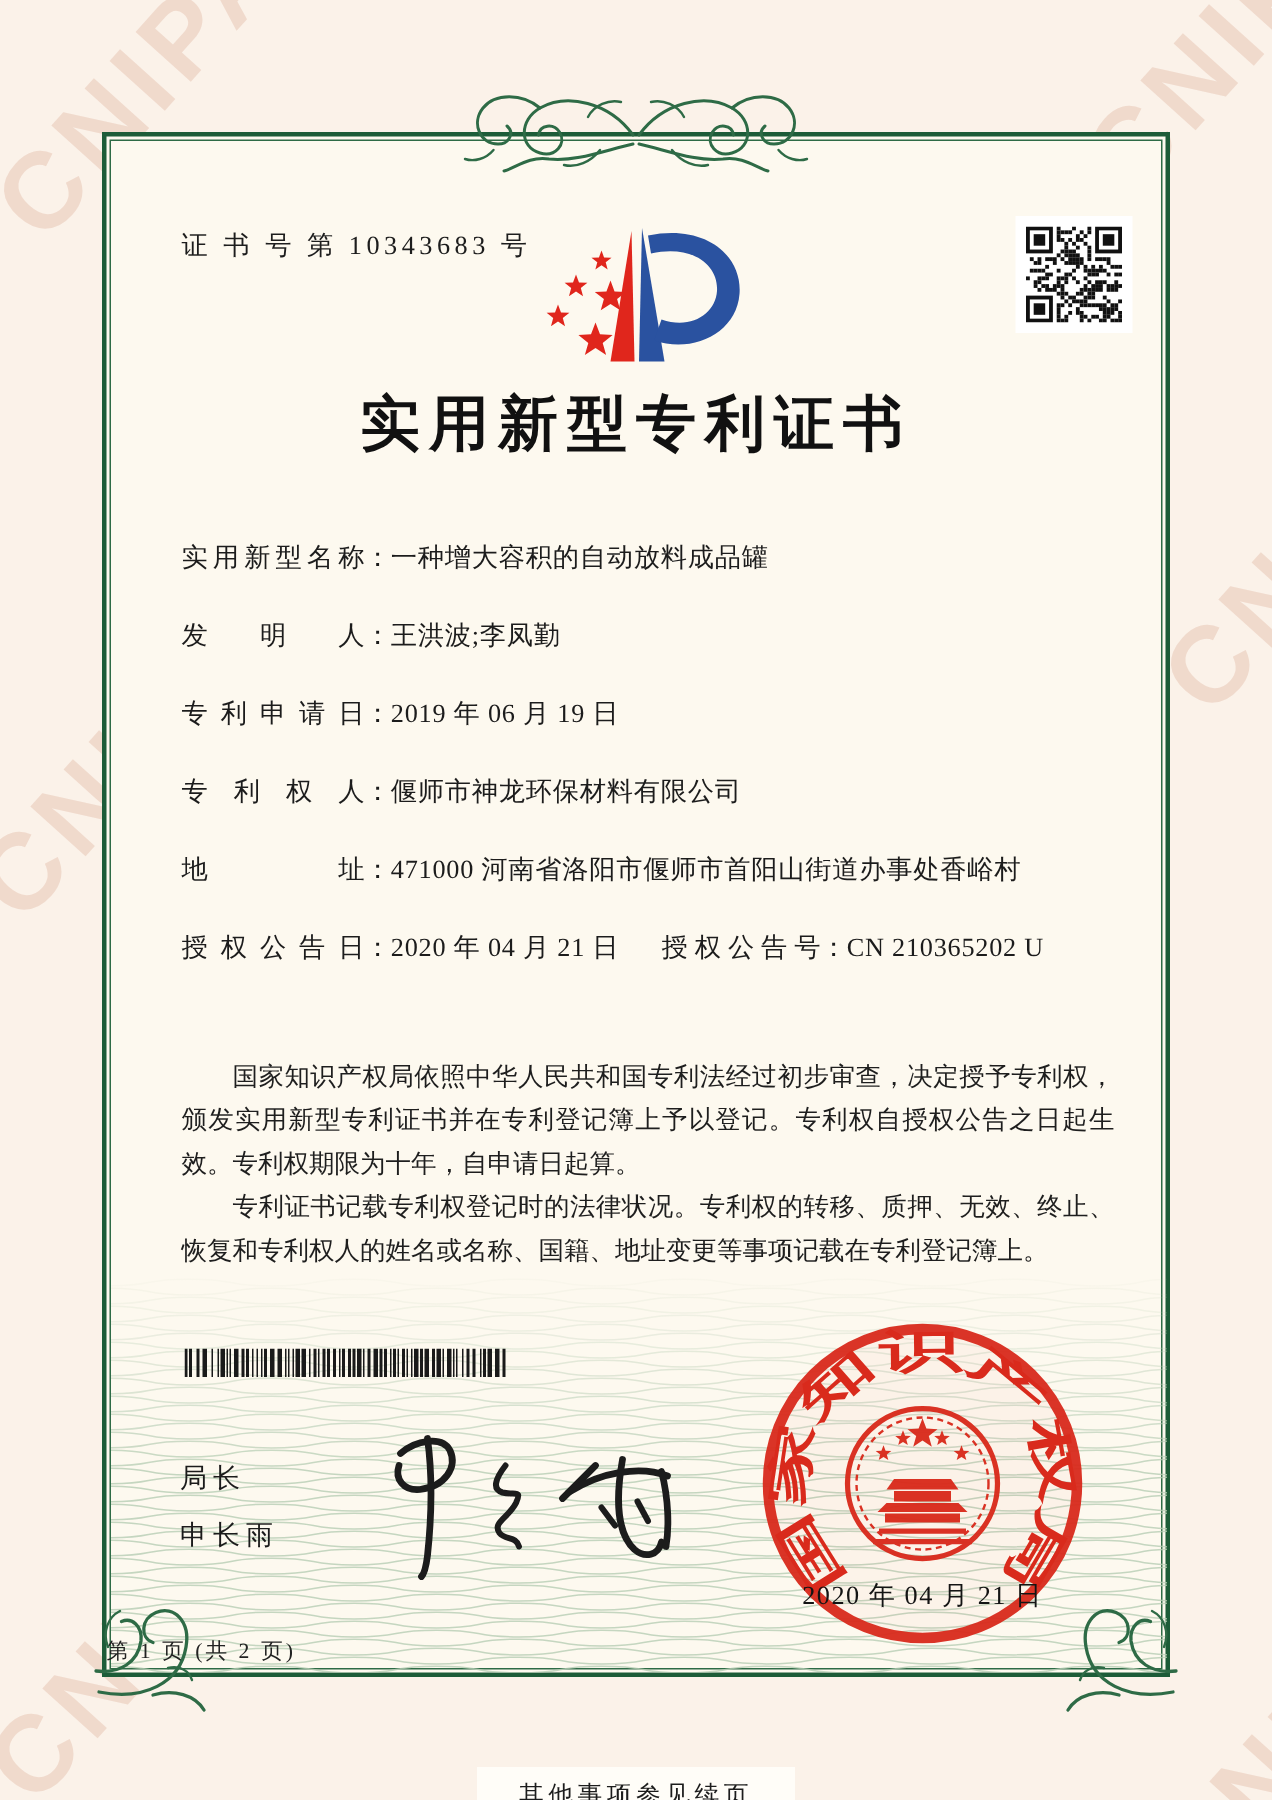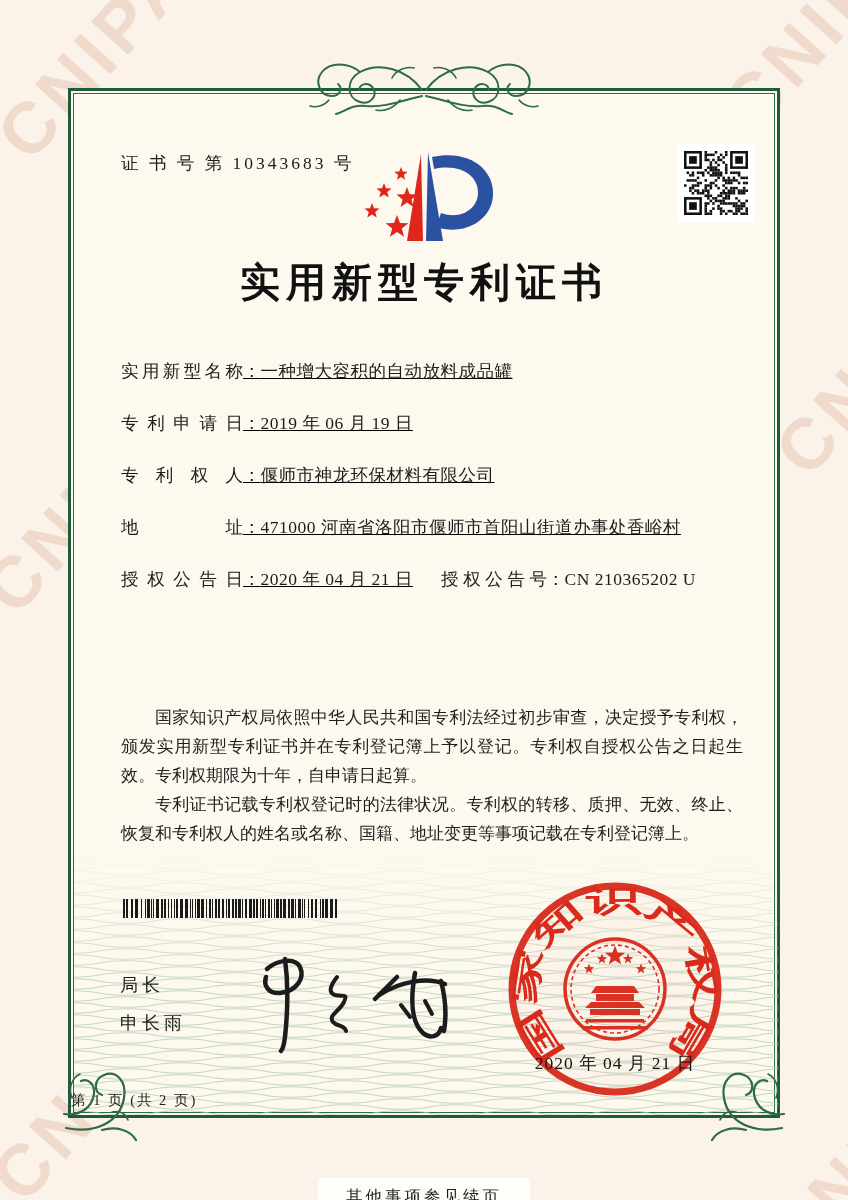--- a/index.html
+++ b/index.html
@@ -19,21 +19,21 @@
 
   .cert-no { position:absolute; left:50px; top:60px; font-size:17.5px; letter-spacing:3px; color:#1d1d1d; }
 
   .logo { position:absolute; left:262px; top:46px; }
   .qr-box { position:absolute; left:606px; top:53px; width:78px; height:78px; background:#fff;
             display:flex; align-items:center; justify-content:center; }
 
   .title { position:absolute; left:0; top:164px; width:100%; text-align:center;
            font-size:40px; font-weight:700; letter-spacing:6px; color:#111; }
 
-  .fields { position:absolute; left:50px; top:268px; right:44px;text-decoration:underline; }
+  .fields { position:absolute; left:50px; top:268px; right:44px; }
   .f-row { position:relative; height:52px; font-size:17.5px; color:#1c1c1c; white-space:nowrap; }
   .f-label { display:inline-block; width:122px; text-align:justify; text-align-last:justify; }
   .f-value { letter-spacing:0.5px; }
   .f-pair2 { position:absolute; left:320px; top:0; }
   .f-pair2 .f-label { width:106px; }
 
   .body-text { position:absolute; left:50px; top:612px; width:622px;
                font-size:17px; line-height:29px; color:#1e1e1e; text-align:justify; }
   .body-text p { text-indent:2em; }
 
@@ -350,20 +350,23 @@
         </svg>
     </div>
 
     <div class="title">实用新型专利证书</div>
 
     <div class="fields">
       <div class="f-row">
         <span class="f-label">实用新型名称</span><span>：</span><span class="f-value">一种增大容积的自动放料成品罐</span>
       </div>
       <div class="f-row">
+        <span class="f-label">发明人</span><span>：</span><span class="f-value">王洪波;李凤勤</span>
+      </div>
+      <div class="f-row">
         <span class="f-label">专利申请日</span><span>：</span><span class="f-value">2019 年 06 月 19 日</span>
       </div>
       <div class="f-row">
         <span class="f-label">专利权人</span><span>：</span><span class="f-value">偃师市神龙环保材料有限公司</span>
       </div>
       <div class="f-row">
         <span class="f-label">地址</span><span>：</span><span class="f-value">471000 河南省洛阳市偃师市首阳山街道办事处香峪村</span>
       </div>
       <div class="f-row">
         <span class="f-label">授权公告日</span><span>：</span><span class="f-value">2020 年 04 月 21 日</span>

